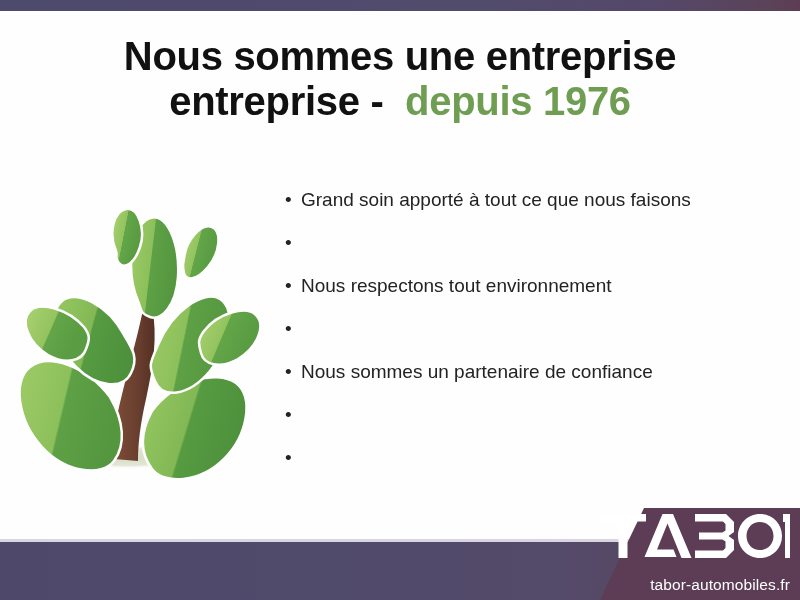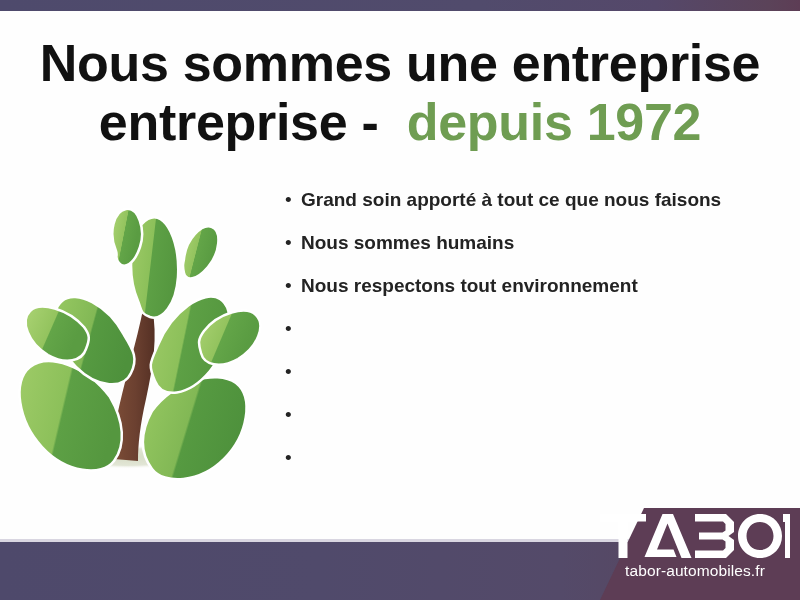--- a/index.html
+++ b/index.html
@@ -34,21 +34,21 @@
   
   .title-block {
     position: absolute;
     left: 0;
     top: 34px;
     width: 800px;
     text-align: center;
     line-height: 1.13;
   }
   .title-line {
-    font-size: 52px;
+    font-size: 40px;
     font-weight: bold;
     letter-spacing: -0.3px;
     color: #111111;
     white-space: nowrap;
   }
   .title-accent {
     color: #6f9d52;
   }
 
   
@@ -69,21 +69,20 @@
     color: #232323;
     font-size: 19px;
     line-height: 23px;
     text-align: left;
   }
   .bullet-text {
     color: #232323;
     font-size: 19px;
     line-height: 23px;
     white-space: nowrap;
-    font-weight: bold;
   }
 
   
   .tree {
     position: absolute;
     left: 12px;
     top: 185px;
     width: 265px;
     height: 300px;
   }
@@ -120,39 +119,39 @@
   .logo-wordmark {
     position: absolute;
     left: 600px;
     top: 514px;
     width: 190px;
     height: 44px;
   }
   .logo-tagline {
     position: absolute;
     left: 600px;
-    top: 562px;
+    top: 576px;
     width: 190px;
-    text-align: center;
+    text-align: right;
     color: #ffffff;
     font-size: 15.5px;
     letter-spacing: 0.1px;
     white-space: nowrap;
   }
 </style>
 </head>
 <body>
 
 <div class="slide">
 
   <div class="top-bar"></div>
 
   <div class="title-block">
     <div class="title-line">Nous sommes une entreprise</div>
-    <div class="title-line"><span>entreprise -</span>&nbsp;&nbsp;<span class="title-accent">depuis 1972</span></div>
+    <div class="title-line"><span>entreprise -</span>&nbsp;&nbsp;<span class="title-accent">depuis 1976</span></div>
   </div>
 
   <div class="tree">
     <svg width="265" height="300" viewBox="0 0 265 300">
       <defs>
         <linearGradient id="lfA" x1="0" y1="0" x2="1" y2="0.25">
           <stop offset="0%" stop-color="#9ecb67"></stop>
           <stop offset="49%" stop-color="#8cc05a"></stop>
           <stop offset="51%" stop-color="#5da045"></stop>
           <stop offset="100%" stop-color="#55973f"></stop>
@@ -205,31 +204,31 @@
     </svg>
   </div>
 
   <div class="bullets">
     <div class="bullet-row">
       <span class="bullet-dot">•</span>
       <span class="bullet-text">Grand soin apporté à tout ce que nous faisons</span>
     </div>
     <div class="bullet-row">
       <span class="bullet-dot">•</span>
-      <span class="bullet-text">Nous sommes humains</span>
     </div>
     <div class="bullet-row">
       <span class="bullet-dot">•</span>
       <span class="bullet-text">Nous respectons tout environnement</span>
     </div>
     <div class="bullet-row">
       <span class="bullet-dot">•</span>
     </div>
     <div class="bullet-row">
       <span class="bullet-dot">•</span>
+      <span class="bullet-text">Nous sommes un partenaire de confiance</span>
     </div>
     <div class="bullet-row">
       <span class="bullet-dot">•</span>
     </div>
     <div class="bullet-row">
       <span class="bullet-dot">•</span>
     </div>
   </div>
 
   <div class="band-hairline"></div>

